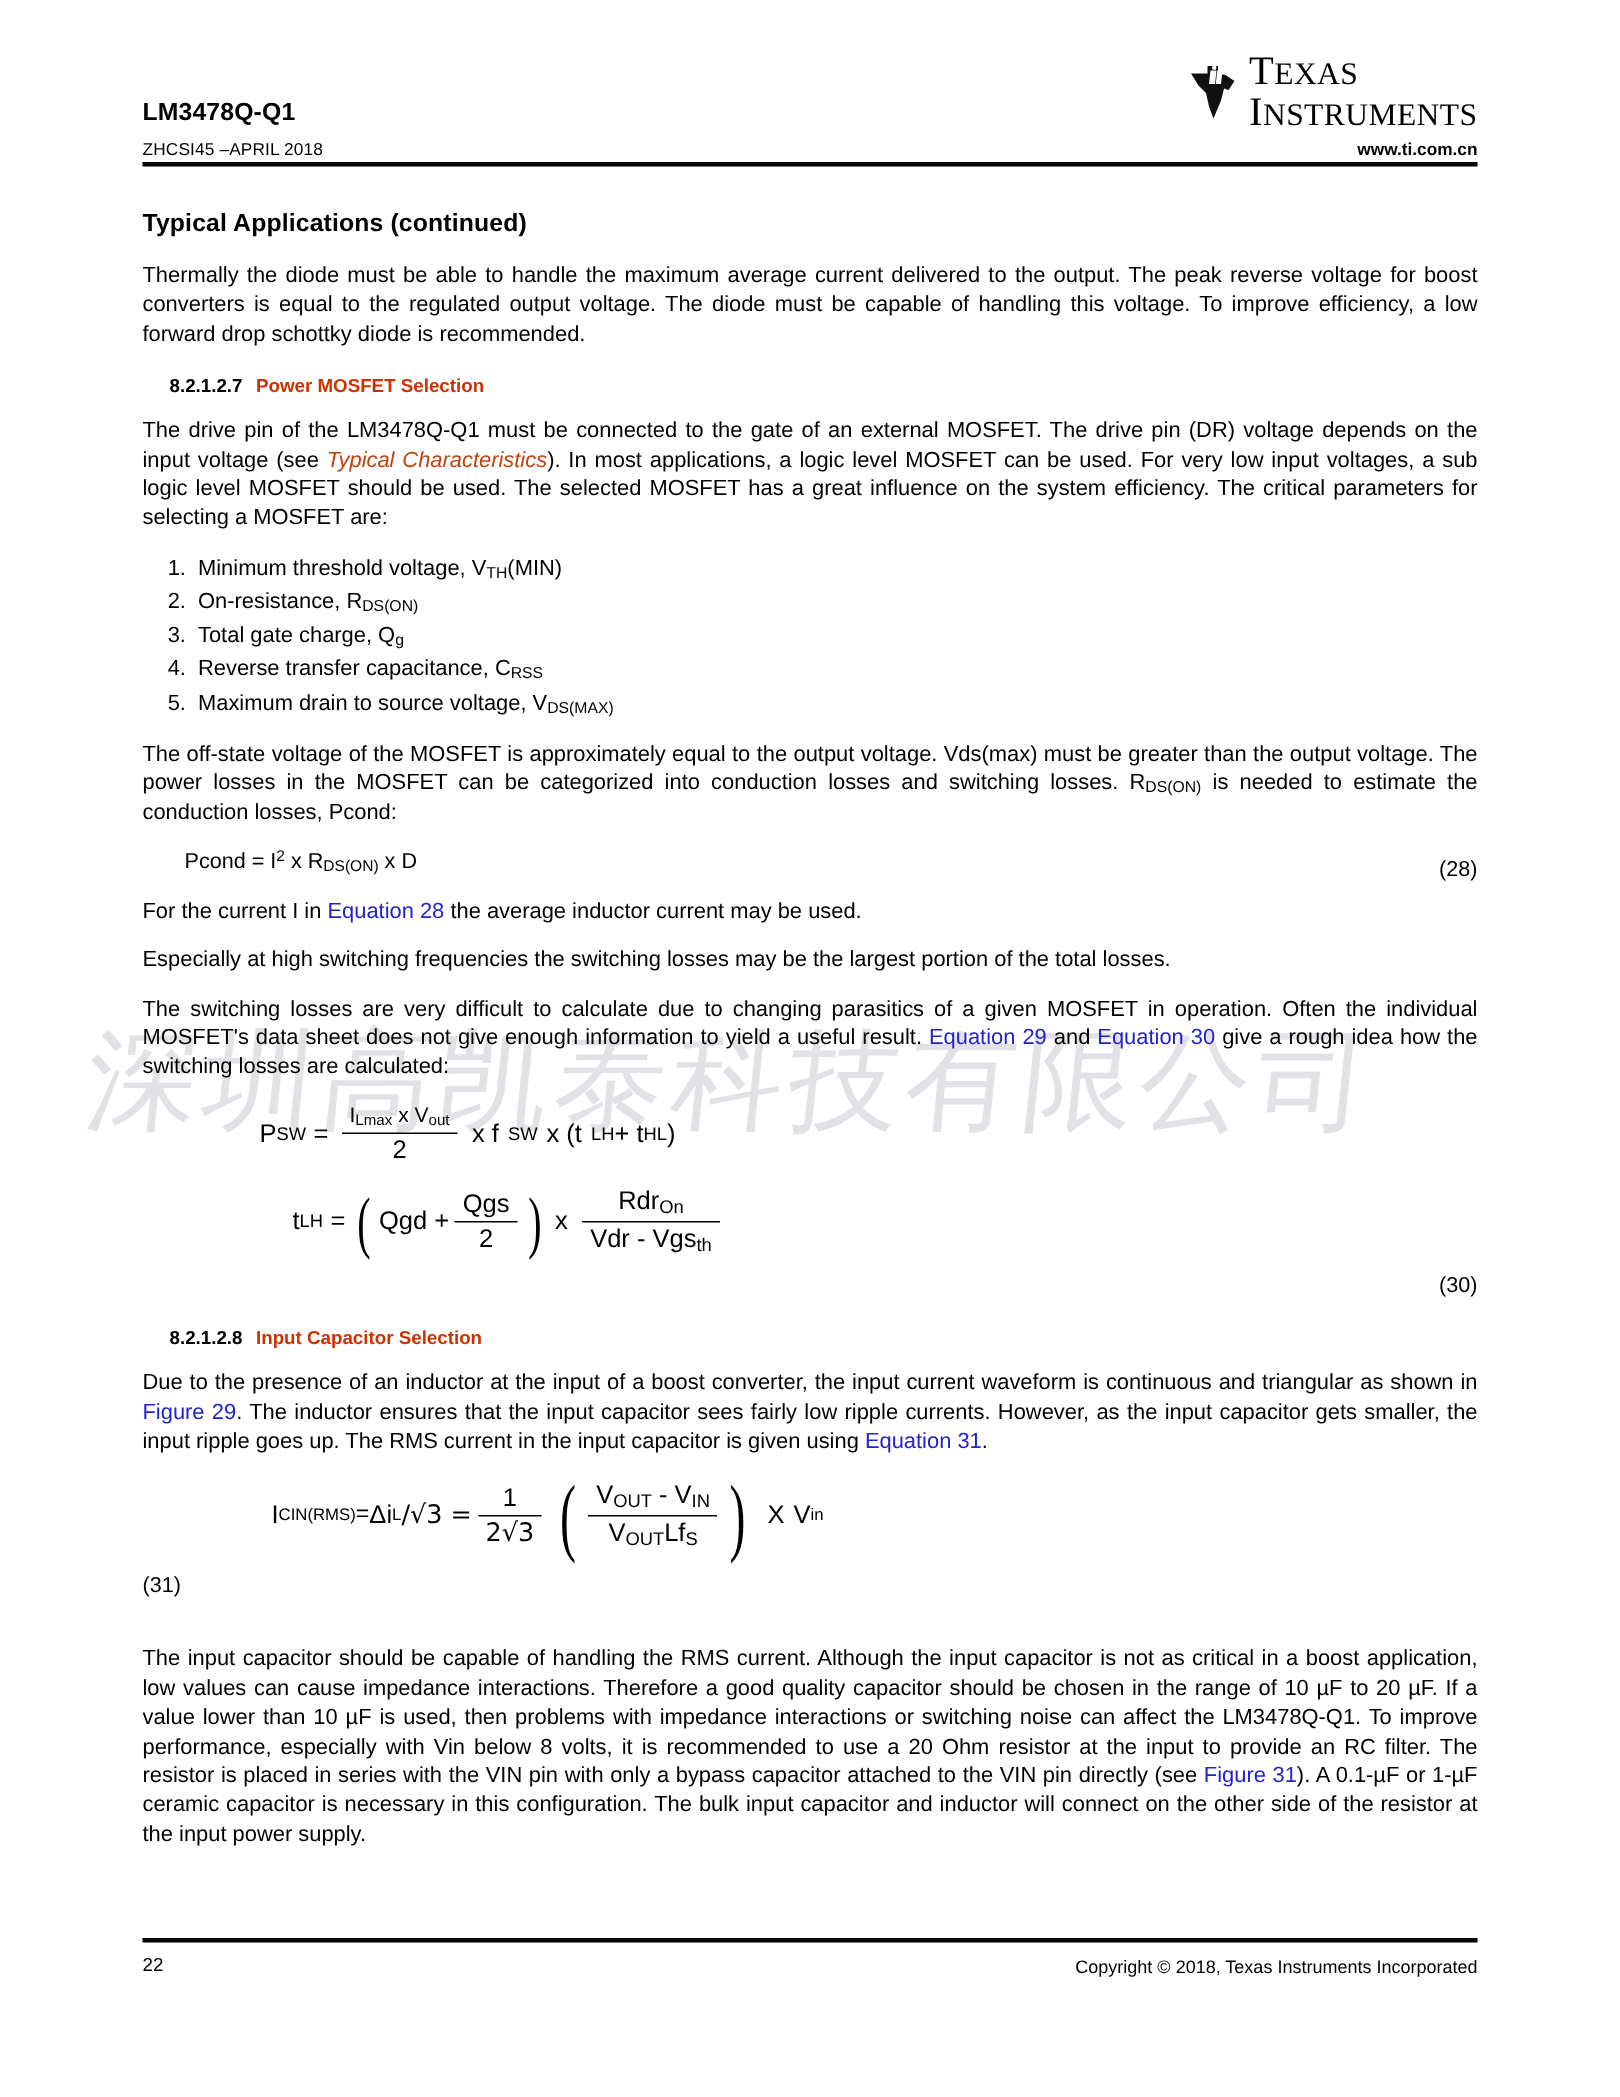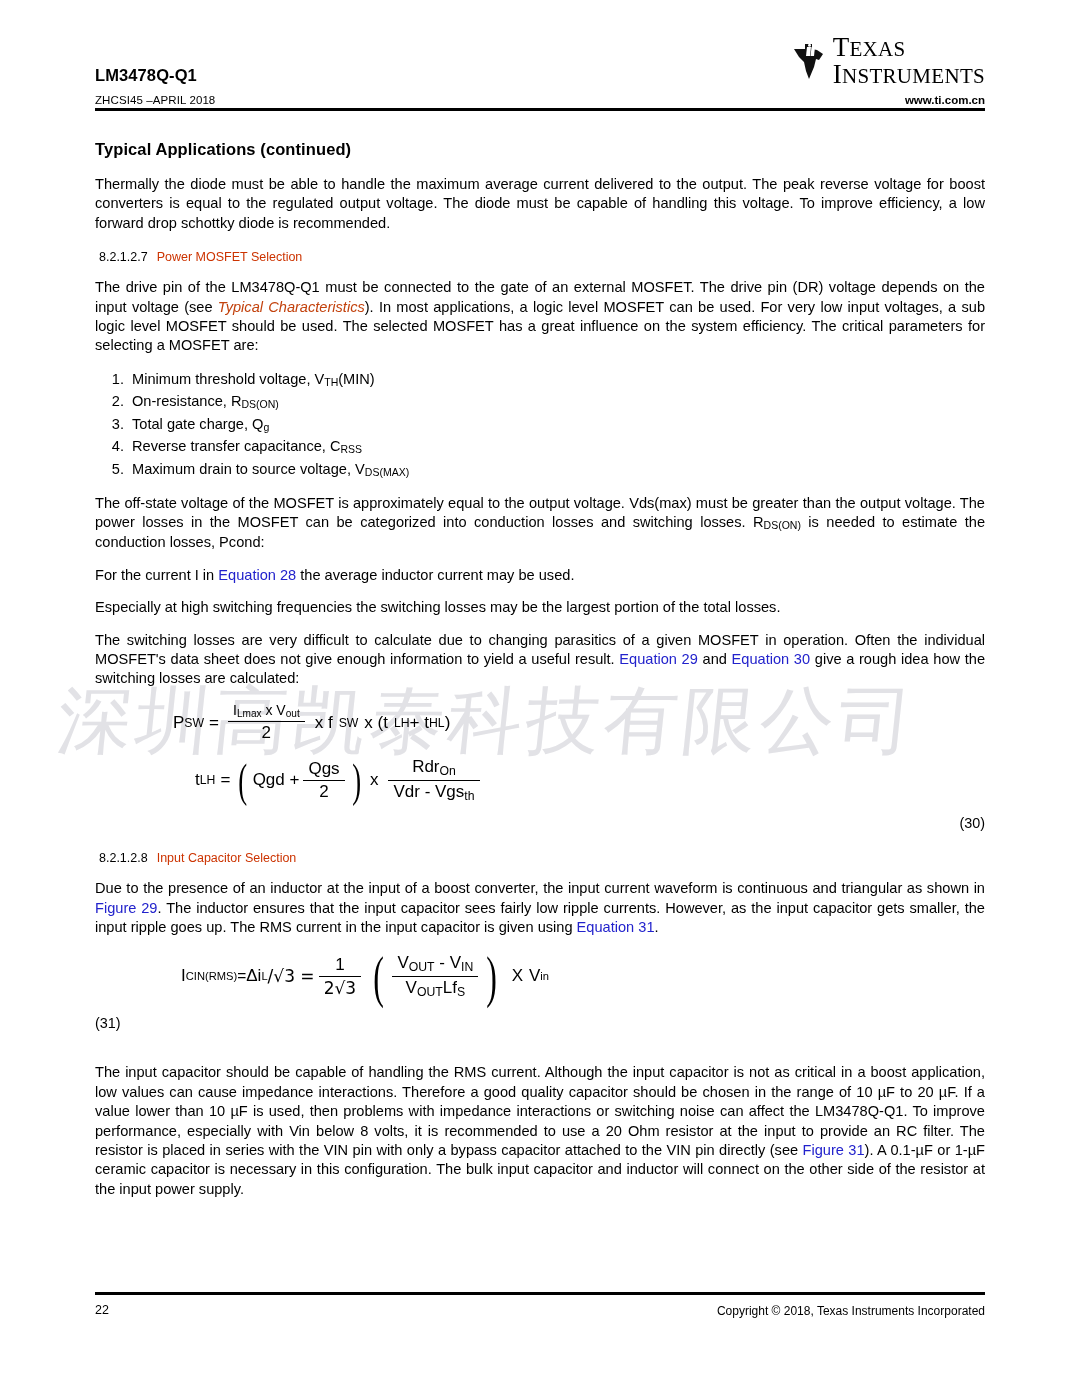--- a/index.html
+++ b/index.html
@@ -105,22 +105,22 @@
 
   h2.section-title {
     font-size: 16.5px;
     font-weight: bold;
     margin: 0 0 16px 0;
     letter-spacing: 0.1px;
   }
 
   h3.subsection {
     font-size: 12.5px;
-    font-weight: normal;
-    margin: 17px 0 14px 4px;
+    font-weight: bold;
+    margin: 17px 0 14px 18px;
   }
   h3.subsection .num { margin-right: 9px; }
   h3.subsection .ttl { color: #cc3300; }
 
   p.body {
     font-size: 14.6px;
     line-height: 1.33;
     margin: 0 0 13px 0;
     text-align: justify;
     text-justify: inter-word;
@@ -281,20 +281,26 @@
       <li><span>On-resistance, R</span><sub>DS(ON)</sub><span></span></li>
       <li><span>Total gate charge, Q</span><sub>g</sub><span></span></li>
       <li><span>Reverse transfer capacitance, C</span><sub>RSS</sub><span></span></li>
       <li><span>Maximum drain to source voltage, V</span><sub>DS(MAX)</sub><span></span></li>
     </ol>
 
     <p class="body">
       <span>The off-state voltage of the MOSFET is approximately equal to the output voltage. Vds(max) must be greater than the output voltage. The power losses in the MOSFET can be categorized into conduction losses and switching losses. R</span><sub>DS(ON)</sub><span> is needed to estimate the conduction losses, Pcond:</span>
     </p>
 
+    <div class="eq-row">
+      <div class="eq-body">
+        <span>Pcond = I</span><sup>2</sup><span> x R</span><sub>DS(ON)</sub><span> x D</span>
+      </div>
+      <div class="eq-num">(28)</div>
+    </div>
 
 
     <p class="body">
       <span>For the current I in </span><span class="link">Equation 28</span><span> the average inductor current may be used.</span>
     </p>
 
     <p class="body">Especially at high switching frequencies the switching losses may be the largest portion of the total losses.</p>
 
     <p class="body">
       <span>The switching losses are very difficult to calculate due to changing parasitics of a given MOSFET in operation. Often the individual MOSFET's data sheet does not give enough information to yield a useful result. </span><span class="link">Equation 29</span><span> and </span><span class="link">Equation 30</span><span> give a rough idea how the switching losses are calculated:</span>

